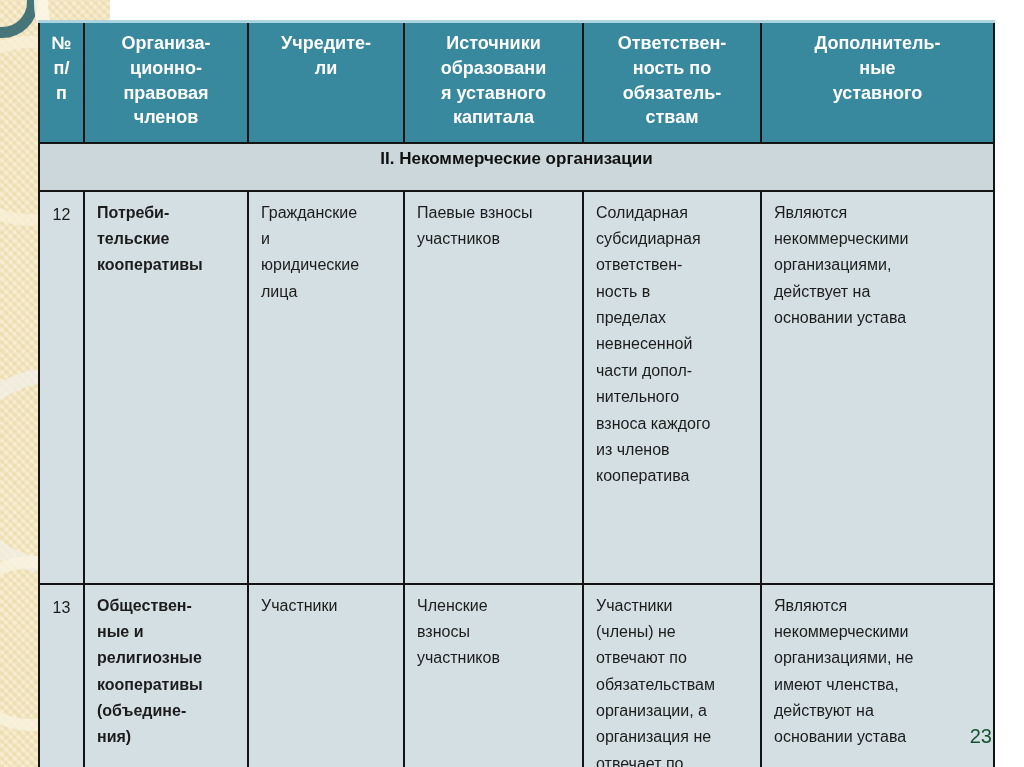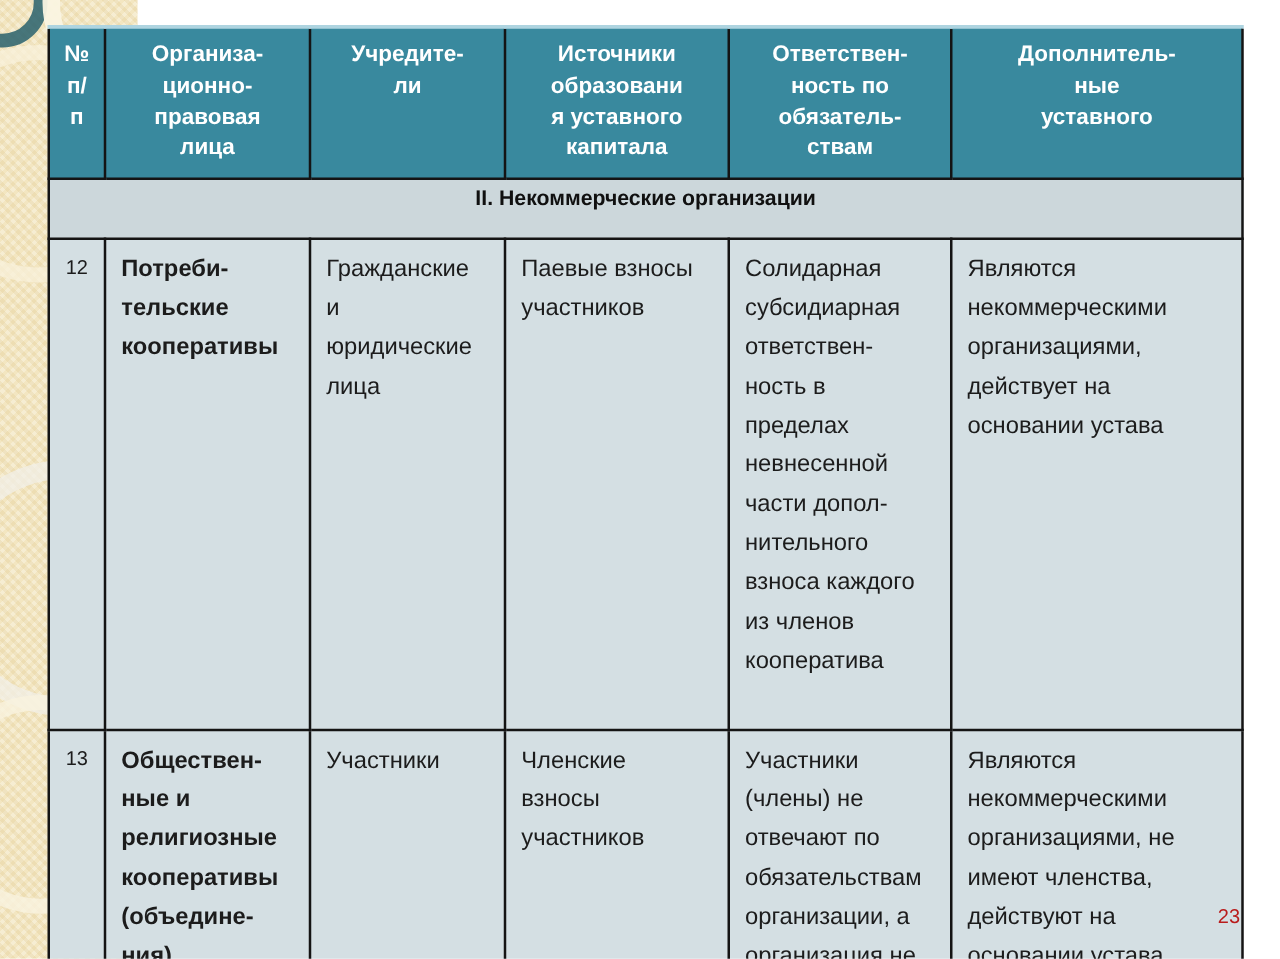--- a/index.html
+++ b/index.html
@@ -44,32 +44,32 @@
     height:121px;
   }
   .section-row td{
     background:#ccd7db;color:#101010;
     font-weight:bold;font-size:17px;
     text-align:center;padding:5px 8px;
     height:48px;
   }
   .body-row td{
     background:#d4dfe3;color:#1c1c1c;
-    font-size:19px;line-height:1.65;
+    font-size:16px;line-height:1.65;
     padding:8px 8px 8px 12px;
   }
   .body-row td.cell-num{text-align:center;padding:10px 2px;font-size:16px;}
   .body-row td.cell-form{font-weight:bold;}
   .row-12 td{height:393px;}
   .row-13 td{height:250px;border-bottom:none;margin-top:28px;}
 
   
   .page-number{
     position:absolute;right:32px;top:725px;
-    font-size:16px;color:#b91c1c;
+    font-size:20px;color:#14532d;
   }
 </style>
 </head>
 <body>
 
 <div class="left-strip">
   <div class="ring ring-dark"></div>
   <div class="ring ring-1"></div>
   <div class="ring ring-2"></div>
   <div class="ring ring-3"></div>
@@ -86,21 +86,21 @@
     <col style="width:233px">
   </colgroup>
   <tbody>
       <tr class="header-row">
     <th>№
 п/
 п</th>
     <th>Организа-
 ционно-
 правовая
-лица</th>
+членов</th>
     <th>Учредите-
 ли</th>
     <th>Источники
 образовани
 я уставного
 капитала</th>
     <th>Ответствен-
 ность по
 обязатель-
 ствам</th>

